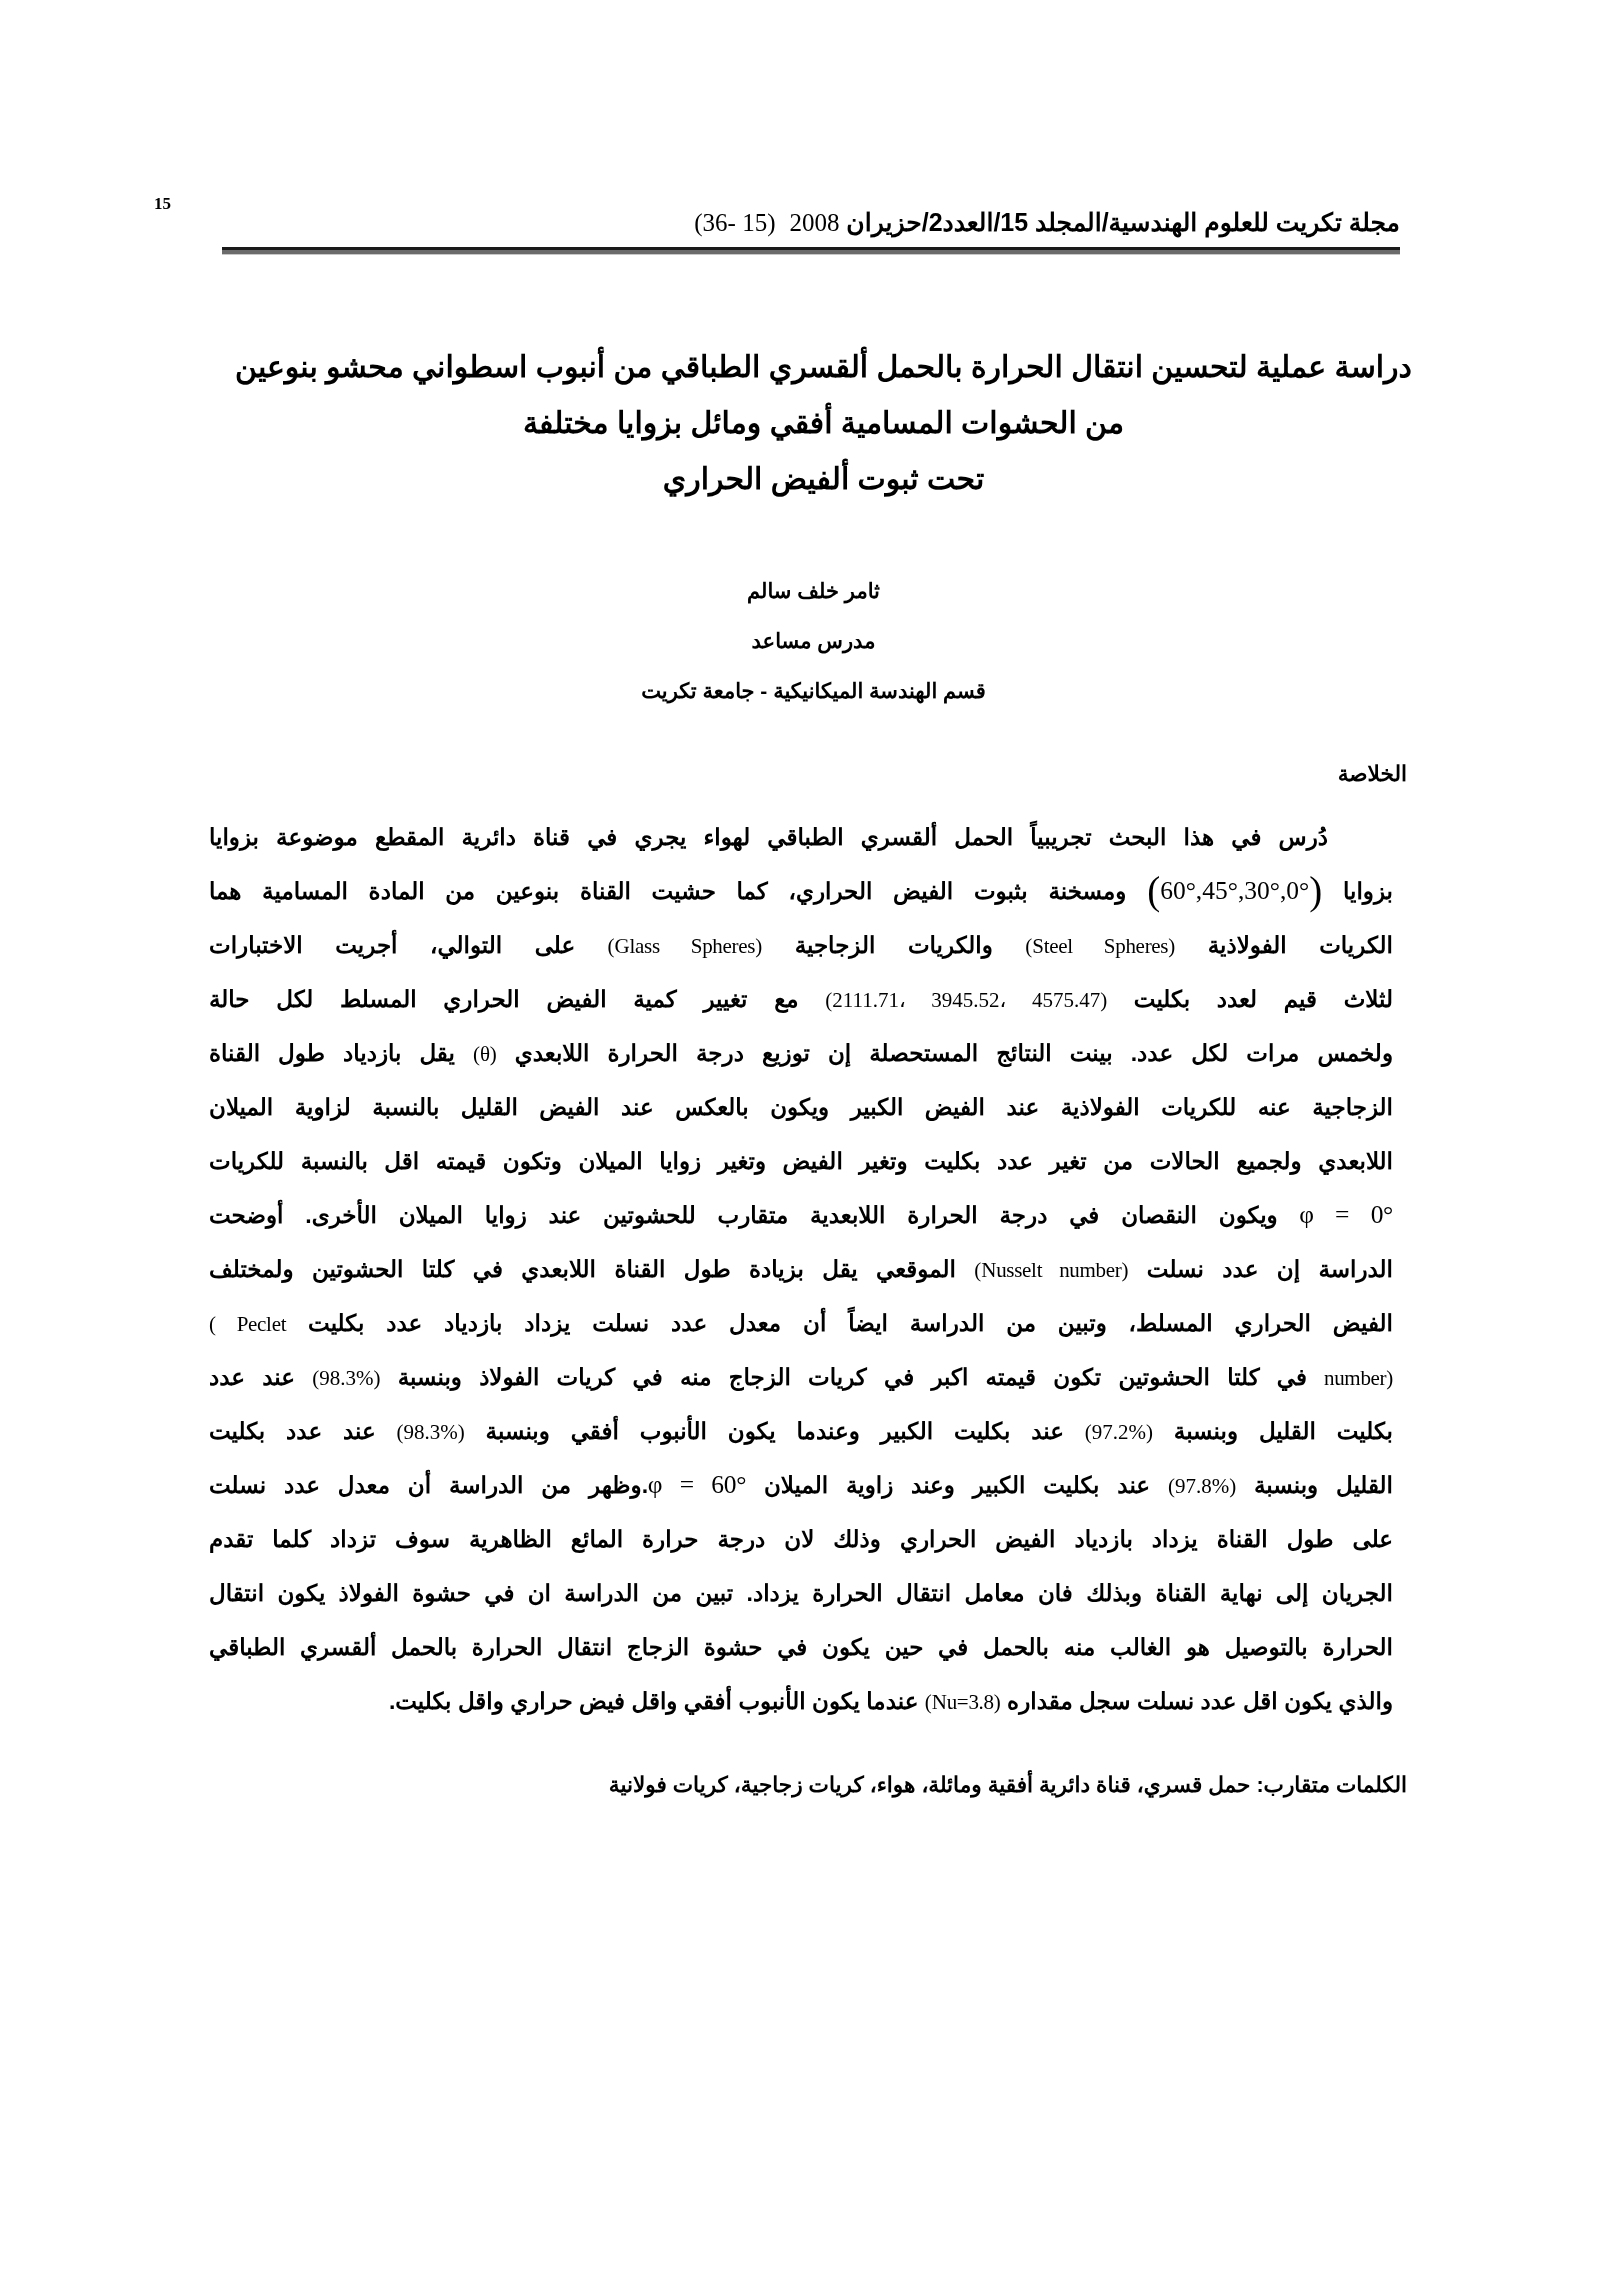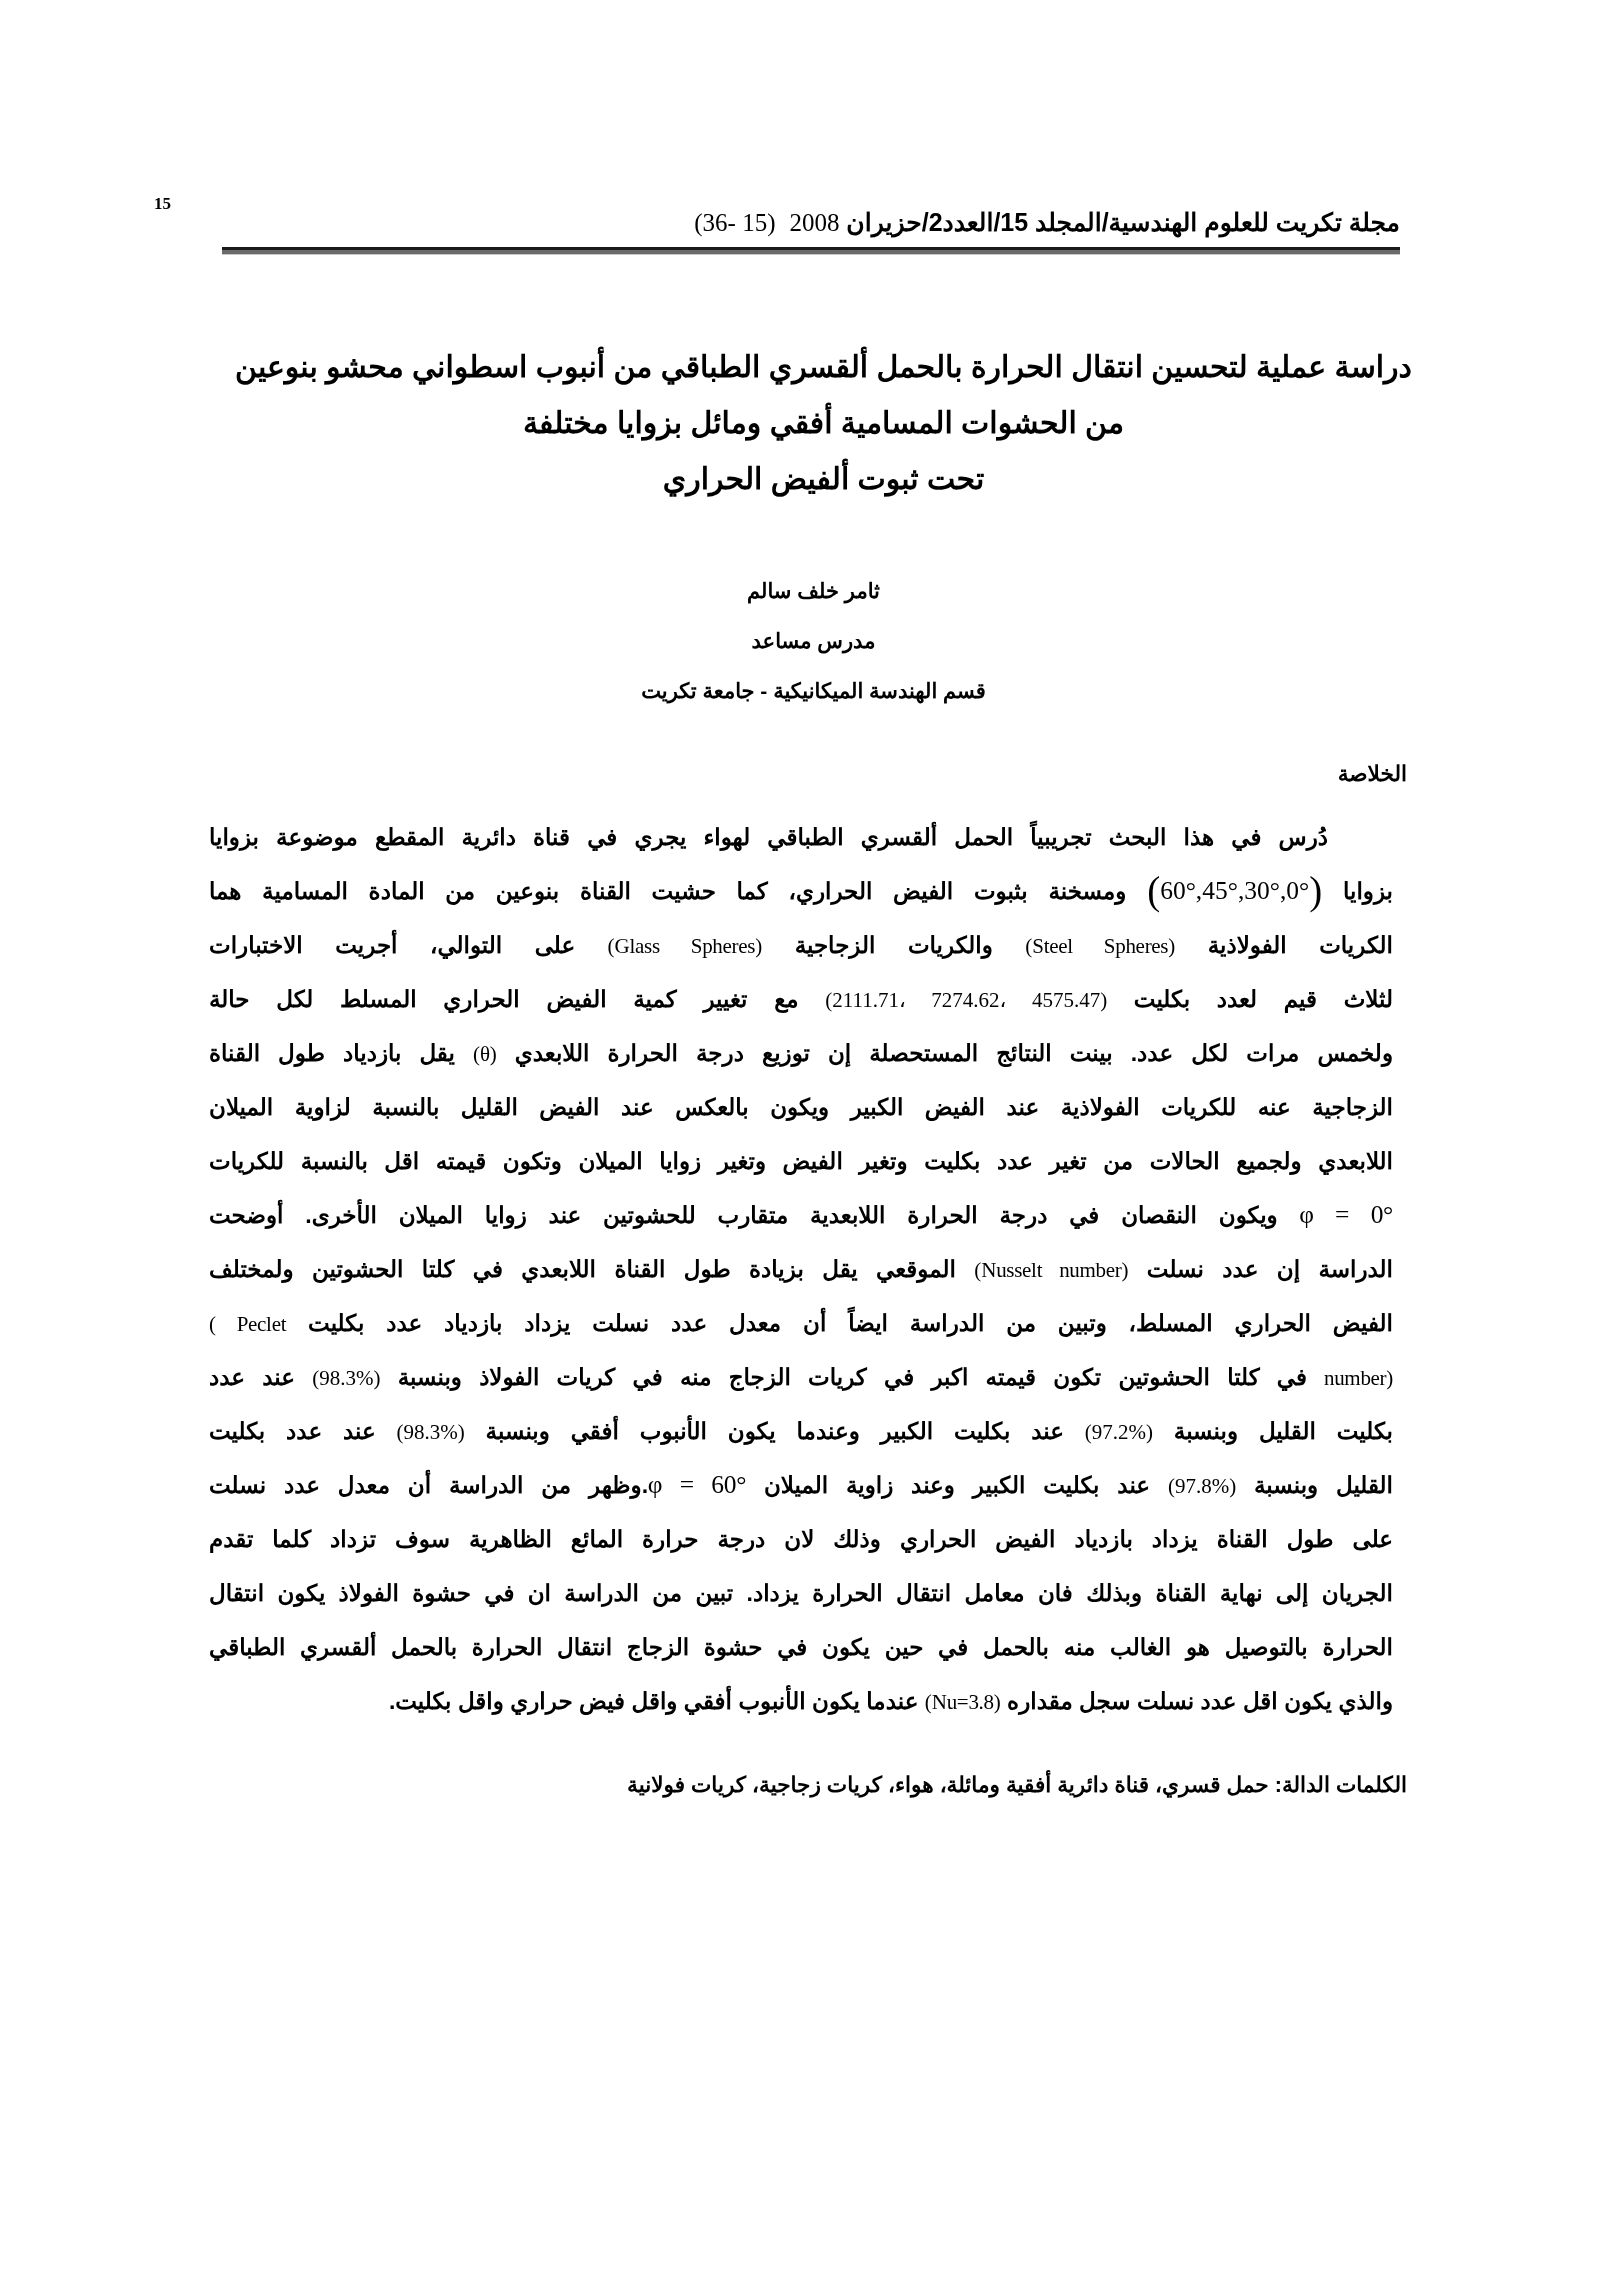--- a/index.html
+++ b/index.html
@@ -74,32 +74,32 @@
   <div>مدرس مساعد</div>
   <div>قسم الهندسة الميكانيكية - جامعة تكريت</div>
 </div>
 
 <div class="section-heading">الخلاصة</div>
 
 <div class="abstract" id="abstract-body">
     <span class="ln first"><span>دُرس في هذا البحث تجريبياً الحمل ألقسري الطباقي لهواء يجري في قناة دائرية المقطع موضوعة بزوايا</span></span>
     <span class="ln"><span>بزوايا </span><span class="math"><span class="paren-big">(</span><span>60°,45°,30°,0°</span><span class="paren-big">)</span></span><span> ومسخنة بثبوت الفيض الحراري، كما حشيت القناة بنوعين من المادة المسامية هما</span></span>
     <span class="ln"><span>الكريات الفولاذية </span><span class="latin" dir="ltr">(Steel Spheres)</span><span> والكريات الزجاجية </span><span class="latin" dir="ltr">(Glass Spheres)</span><span> على التوالي، أجريت الاختبارات</span></span>
-    <span class="ln"><span>لثلاث قيم لعدد بكليت </span><span class="latin" dir="ltr">(2111.71، 7274.62، 4575.47)</span><span> مع تغيير كمية الفيض الحراري المسلط لكل حالة</span></span>
+    <span class="ln"><span>لثلاث قيم لعدد بكليت </span><span class="latin" dir="ltr">(2111.71، 3945.52، 4575.47)</span><span> مع تغيير كمية الفيض الحراري المسلط لكل حالة</span></span>
     <span class="ln"><span>ولخمس مرات لكل عدد. بينت النتائج المستحصلة إن توزيع درجة الحرارة اللابعدي </span><span class="latin" dir="ltr">(θ)</span><span> يقل بازدياد طول القناة</span></span>
     <span class="ln"><span>الزجاجية عنه للكريات الفولاذية عند الفيض الكبير ويكون بالعكس عند الفيض القليل بالنسبة لزاوية الميلان</span></span>
     <span class="ln"><span>اللابعدي ولجميع الحالات من تغير عدد بكليت وتغير الفيض وتغير زوايا الميلان وتكون قيمته اقل بالنسبة للكريات</span></span>
     <span class="ln"><span class="math">φ = 0°</span><span> ويكون النقصان في درجة الحرارة اللابعدية متقارب للحشوتين عند زوايا الميلان الأخرى. أوضحت</span></span>
     <span class="ln"><span>الدراسة إن عدد نسلت </span><span class="latin" dir="ltr">(Nusselt number)</span><span> الموقعي يقل بزيادة طول القناة اللابعدي في كلتا الحشوتين ولمختلف</span></span>
     <span class="ln"><span>الفيض الحراري المسلط، وتبين من الدراسة ايضاً أن معدل عدد نسلت يزداد بازدياد عدد بكليت </span><span class="latin" dir="ltr">( Peclet</span></span>
     <span class="ln"><span class="latin" dir="ltr">number)</span><span> في كلتا الحشوتين تكون قيمته اكبر في كريات الزجاج منه في كريات الفولاذ وبنسبة </span><span class="latin" dir="ltr">(98.3%)</span><span> عند عدد</span></span>
     <span class="ln"><span>بكليت القليل وبنسبة </span><span class="latin" dir="ltr">(97.2%)</span><span> عند بكليت الكبير وعندما يكون الأنبوب أفقي وبنسبة </span><span class="latin" dir="ltr">(98.3%)</span><span> عند عدد بكليت</span></span>
     <span class="ln"><span>القليل وبنسبة </span><span class="latin" dir="ltr">(97.8%)</span><span> عند بكليت الكبير وعند زاوية الميلان </span><span class="math">φ = 60°</span><span>.وظهر من الدراسة أن معدل عدد نسلت</span></span>
     <span class="ln"><span>على طول القناة يزداد بازدياد الفيض الحراري وذلك لان درجة حرارة المائع الظاهرية سوف تزداد كلما تقدم</span></span>
     <span class="ln"><span>الجريان إلى نهاية القناة وبذلك فان معامل انتقال الحرارة يزداد. تبين من الدراسة ان في حشوة الفولاذ يكون انتقال</span></span>
     <span class="ln"><span>الحرارة بالتوصيل هو الغالب منه بالحمل في حين يكون في حشوة الزجاج انتقال الحرارة بالحمل ألقسري الطباقي</span></span>
     <span class="ln last"><span>والذي يكون اقل عدد نسلت سجل مقداره </span><span class="latin" dir="ltr">(Nu=3.8)</span><span>  عندما يكون الأنبوب أفقي واقل فيض حراري واقل بكليت.</span></span>
   </div>
 
 <div class="keywords">
-  <span>الكلمات الدالة:</span><span> حمل قسري، قناة دائرية أفقية ومائلة، هواء، كريات زجاجية، كريات فولانية</span>
+  <span>الكلمات متقارب:</span><span> حمل قسري، قناة دائرية أفقية ومائلة، هواء، كريات زجاجية، كريات فولانية</span>
 </div>
 
 
 </body></html>

